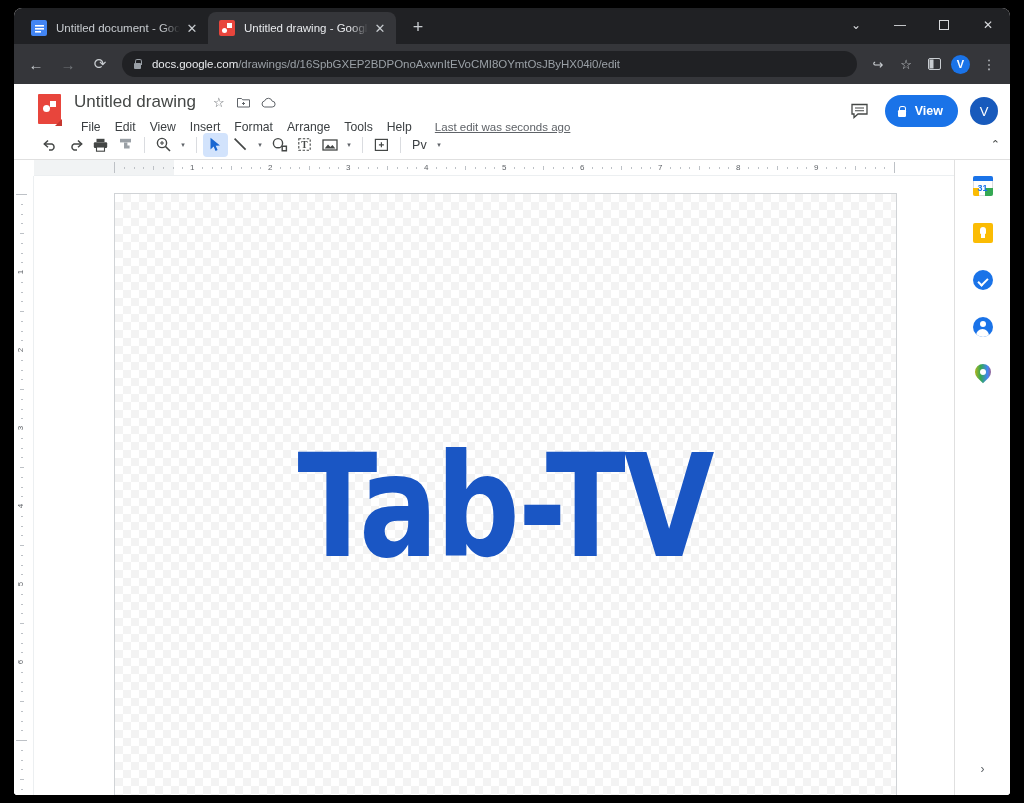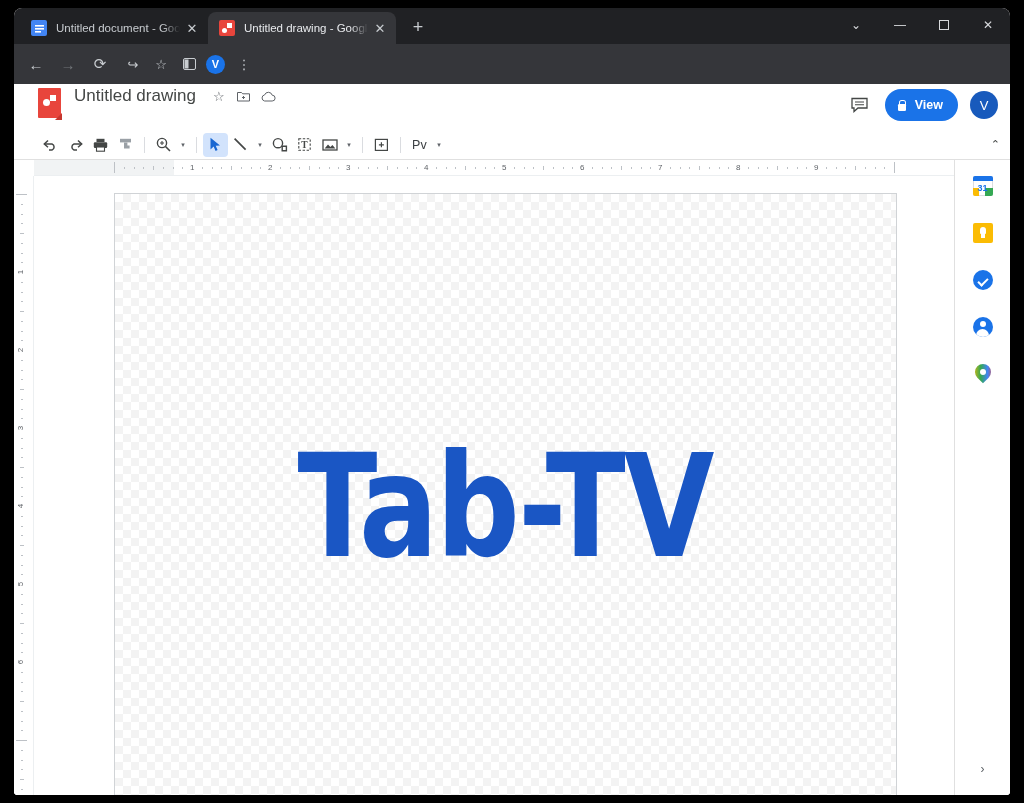--- a/index.html
+++ b/index.html
@@ -205,21 +205,21 @@
     display: flex;
     flex-direction: column;
     position: relative;
     min-height: 0;
   }
 
   .ghead {
     height: 46px;
     display: flex;
     align-items: flex-start;
-    padding: 0 12px 0 12px;
+    padding: 6px 12px 0 12px;
     flex: 0 0 auto;
   }
   .glogo {
     width: 28px; height: 36px;
     margin: 2px 10px 0 10px;
     flex: 0 0 28px;
     position: relative;
   }
   .glogo-sheet {
     position:absolute; left:2px; top:2px;
@@ -558,20 +558,24 @@
         </div>
         <div class="wc">✕</div>
       </div>
     </div>
 
     <div class="omnirow">
       <div class="navbtn">←</div>
       <div class="navbtn dim">→</div>
       <div class="navbtn">⟳</div>
 
+      <div class="omnibox">
+        <span class="lock-icon"></span>
+        <span class="url"><b>docs.google.com</b><span>/drawings/d/16SpbGXEP2BDPOnoAxwnItEVoCMI8OYmtOsJByHX04i0/edit</span></span>
+      </div>
 
       <div class="omni-right">
         <div class="oicon">↪</div>
         <div class="oicon">☆</div>
         <div class="oicon">
           <svg class="tiny-svg" width="13" height="12" viewBox="0 0 13 12">
             <rect x="0.5" y="0.5" width="12" height="11" rx="1.5" fill="none" stroke="#c9cdd1"></rect>
             <rect x="1.5" y="1.5" width="4" height="9" fill="#c9cdd1"></rect>
           </svg>
         </div>
@@ -600,20 +604,31 @@
                 <path d="M6.5 6 L6.5 9 M5 7.5 L8 7.5" stroke="#5f6368" stroke-width="1"></path>
               </svg>
             </span>
             <span class="ticon">
               <svg class="tiny-svg" width="15" height="11" viewBox="0 0 15 11">
                 <path d="M3.6 10 A3.1 3.1 0 0 1 3.6 3.9 A4 4 0 0 1 11.2 4.2 A2.9 2.9 0 0 1 11.2 10 Z" fill="none" stroke="#5f6368"></path>
               </svg>
             </span>
           </div>
 
+          <div class="gmenu-row">
+            <span class="gmenu">File</span>
+            <span class="gmenu">Edit</span>
+            <span class="gmenu">View</span>
+            <span class="gmenu">Insert</span>
+            <span class="gmenu">Format</span>
+            <span class="gmenu">Arrange</span>
+            <span class="gmenu">Tools</span>
+            <span class="gmenu">Help</span>
+            <span class="lastedit">Last edit was seconds ago</span>
+          </div>
         </div>
 
         <div class="ghead-right">
           <div class="comment-icon">
             <svg class="tiny-svg" width="17" height="16" viewBox="0 0 17 16">
               <path d="M1 1.5 h15 v9.5 h-9 l-4 3.5 v-3.5 h-2 z" fill="none" stroke="#444746" stroke-width="1.3"></path>
               <path d="M4 5 h9 M4 7.8 h9" stroke="#444746" stroke-width="1.1"></path>
             </svg>
           </div>
           <div class="share-btn">

